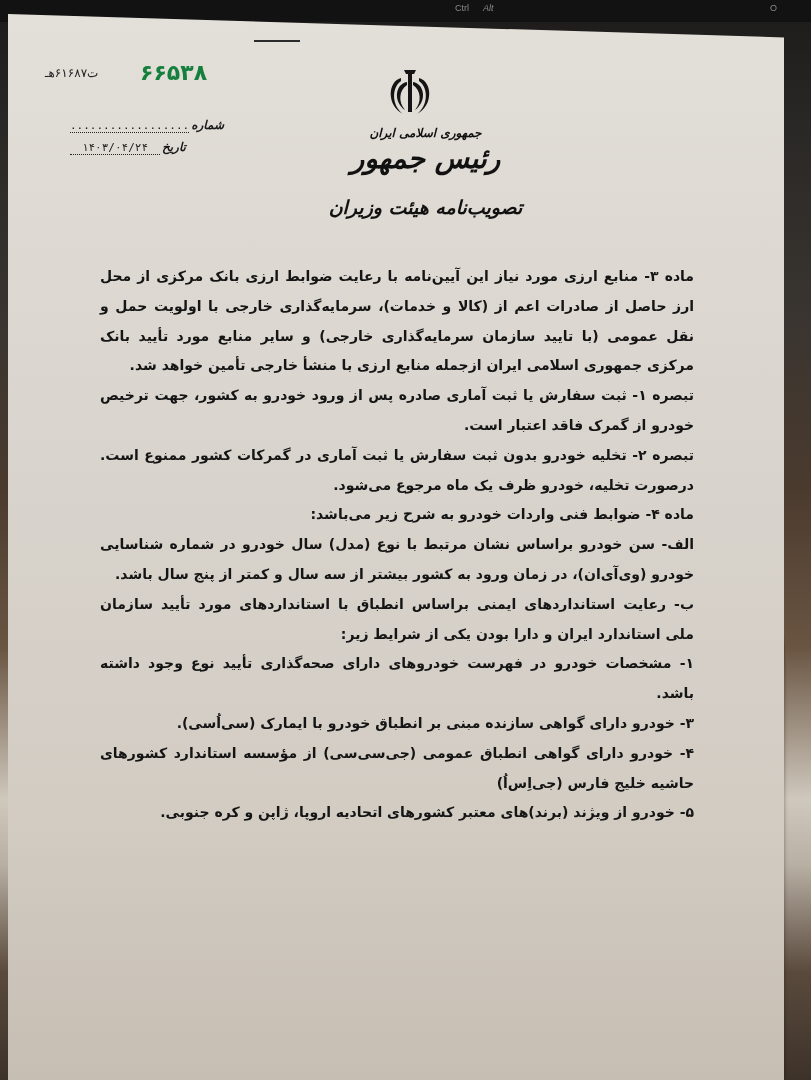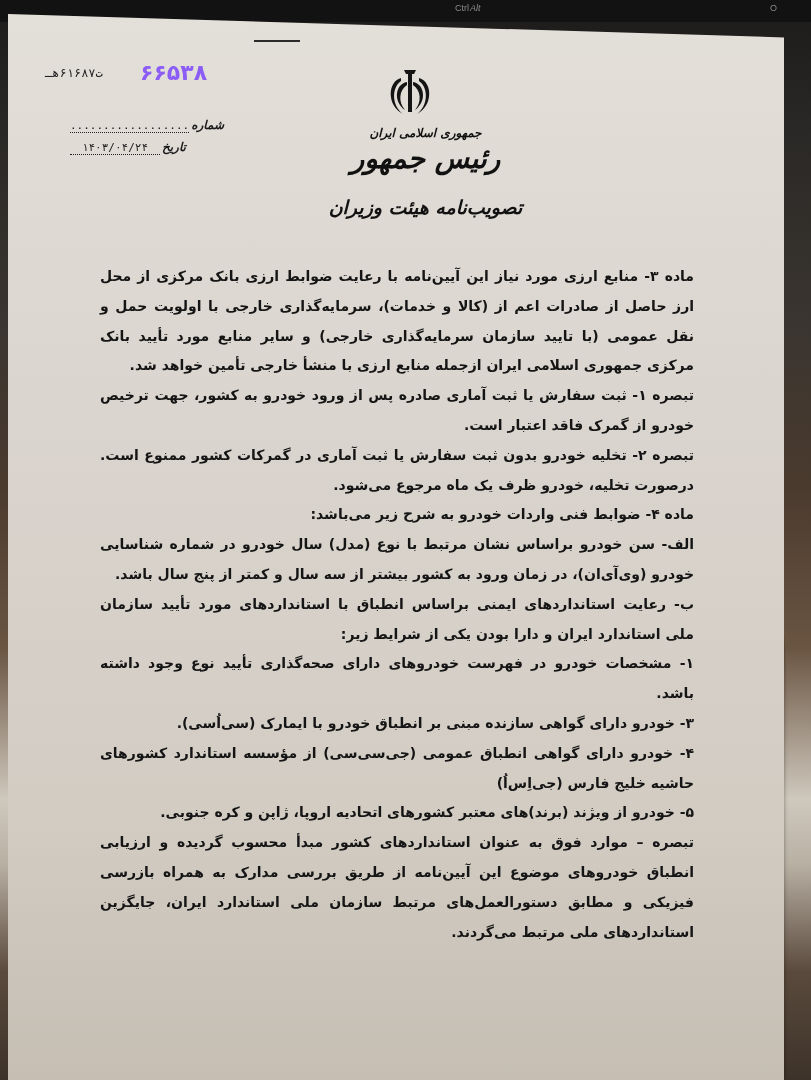--- a/index.html
+++ b/index.html
@@ -19,25 +19,25 @@
       position: absolute; left: 8px; top: 14px; width: 776px; height: 1066px;
       background: linear-gradient(180deg, #e3dfd9 0%, #d9d4cd 40%, #d2ccc3 75%, #c6beb3 100%);
       clip-path: polygon(0 0, 100% 2.2%, 100% 58%, 104% 100%, 0 100%);
       box-shadow: 0 0 4px rgba(0,0,0,0.4);
     }
     .top-rule {
       position: absolute; left: 254px; top: 40px; width: 46px; height: 2px; background: #2b2b2b;
     }
     .ref-number {
       position: absolute; left: 140px; top: 60px; font-size: 22px; font-weight: bold;
-      font-family: "DejaVu Sans", sans-serif; color: #8b5cf6; letter-spacing: 1px;
+      font-family: "DejaVu Sans", sans-serif; color: #15803d; letter-spacing: 1px;
     }
     .ref-code {
       position: absolute; left: 45px; top: 66px; font-size: 12px; color: #222; direction: rtl;
-      font-family: Liberation Mono, monospace;
+      font-family: Liberation Sans, sans-serif;
     }
     .meta-row {
       position: absolute; left: 70px; font-size: 12px; color: #1b1b1b; direction: rtl;
       font-family: "DejaVu Serif", serif; font-style: italic; font-weight: bold;
       display: flex; align-items: baseline; gap: 2px;
     }
     .meta-row .dots {
       font-style: normal; font-weight: normal; font-family: "DejaVu Sans Mono", monospace;
       border-bottom: 1px dotted #222; min-width: 90px; font-size: 11px; text-align: center;
     }
@@ -58,21 +58,21 @@
       font-weight: bold;
     }
     .body-text p { margin: 0; }
     .body-text .indent { padding-right: 38px; }
     .body-text .item { padding-right: 38px; }
   </style>
 </head>
 <body>
 
 <div class="keyboard-strip">
-  <span class="key" style="left:470px;font-style:italic;">Alt</span>
+  <span class="key" style="left:483px;font-style:italic;">Alt</span>
   <span class="key" style="left:455px;">Ctrl</span>
   <span class="key" style="left:770px;">O</span>
 </div>
 
 <div class="paper"></div>
 
 <div class="top-rule"></div>
 
 <div class="ref-number">۶۶۵۳۸</div>
 <div class="ref-code">ت۶۱۶۸۷هـ</div>
@@ -105,14 +105,13 @@
   <p class="indent">ماده ۳- منابع ارزی مورد نیاز این آیین‌نامه با رعایت ضوابط ارزی بانک مرکزی از محل ارز حاصل از صادرات اعم از (کالا و خدمات)، سرمایه‌گذاری خارجی با اولویت حمل و نقل عمومی (با تایید سازمان سرمایه‌گذاری خارجی) و سایر منابع مورد تأیید بانک مرکزی جمهوری اسلامی ایران ازجمله منابع ارزی با منشأ خارجی تأمین خواهد شد.</p>
   <p class="indent">تبصره ۱- ثبت سفارش یا ثبت آماری صادره پس از ورود خودرو به کشور، جهت ترخیص خودرو از گمرک فاقد اعتبار است.</p>
   <p class="indent">تبصره ۲- تخلیه خودرو بدون ثبت سفارش یا ثبت آماری در گمرکات کشور ممنوع است. درصورت تخلیه، خودرو ظرف یک ماه مرجوع می‌شود.</p>
   <p class="indent">ماده ۴- ضوابط فنی واردات خودرو به شرح زیر می‌باشد:</p>
   <p class="indent">الف- سن خودرو براساس نشان مرتبط با نوع (مدل) سال خودرو در شماره شناسایی خودرو (وی‌آی‌ان)، در زمان ورود به کشور بیشتر از سه سال و کمتر از پنج سال باشد.</p>
   <p class="indent">ب- رعایت استانداردهای ایمنی براساس انطباق با استانداردهای مورد تأیید سازمان ملی استاندارد ایران و دارا بودن یکی از شرایط زیر:</p>
   <p class="item">۱- مشخصات خودرو در فهرست خودروهای دارای صحه‌گذاری تأیید نوع وجود داشته باشد.</p>
   <p class="item">۳- خودرو دارای گواهی سازنده مبنی بر انطباق خودرو با ایمارک (سی‌اُسی).</p>
   <p class="item">۴- خودرو دارای گواهی انطباق عمومی (جی‌سی‌سی) از مؤسسه استاندارد کشورهای حاشیه خلیج فارس (جی‌اِس‌اُ)</p>
   <p class="item">۵- خودرو از ویژند (برند)های معتبر کشورهای اتحادیه اروپا، ژاپن و کره جنوبی.</p>
-  <p class="indent">تبصره – موارد فوق به عنوان استانداردهای کشور مبدأ محسوب گردیده و ارزیابی انطباق خودروهای موضوع این آیین‌نامه از طریق بررسی مدارک به همراه بازرسی فیزیکی و مطابق دستورالعمل‌های مرتبط سازمان ملی استاندارد ایران، جایگزین استانداردهای ملی مرتبط می‌گردند.</p>
 </div>
 
 </body></html>

